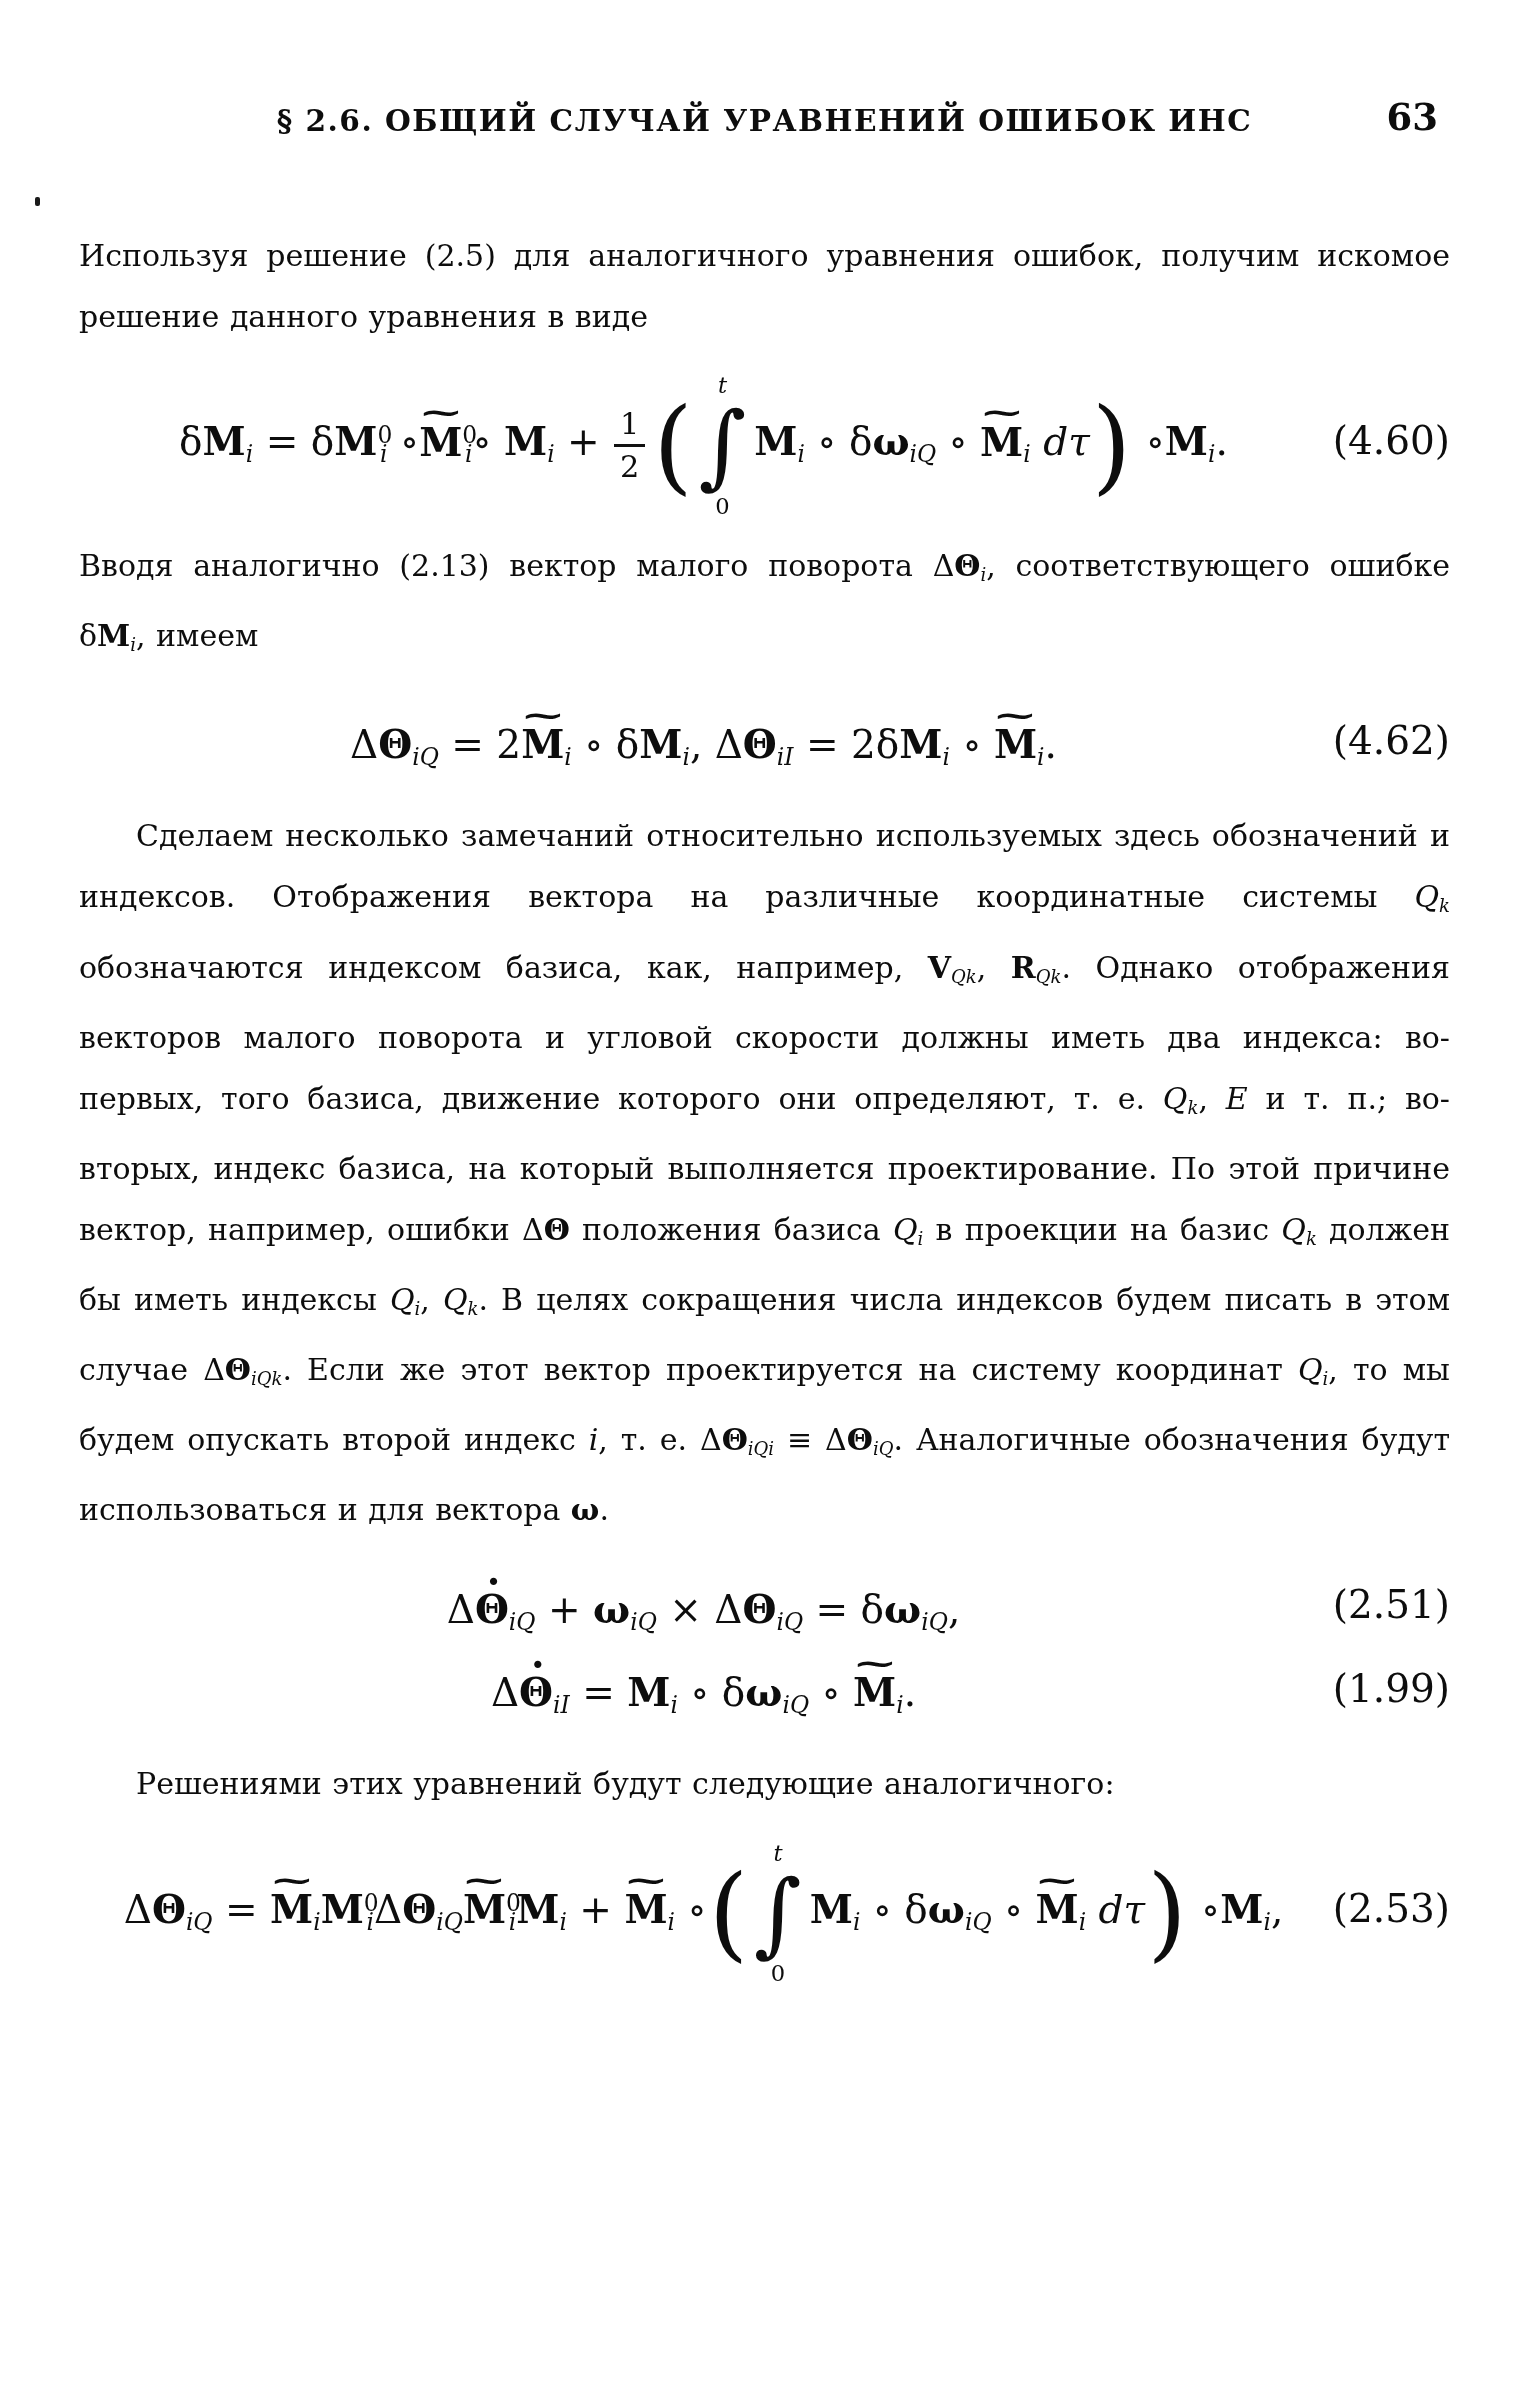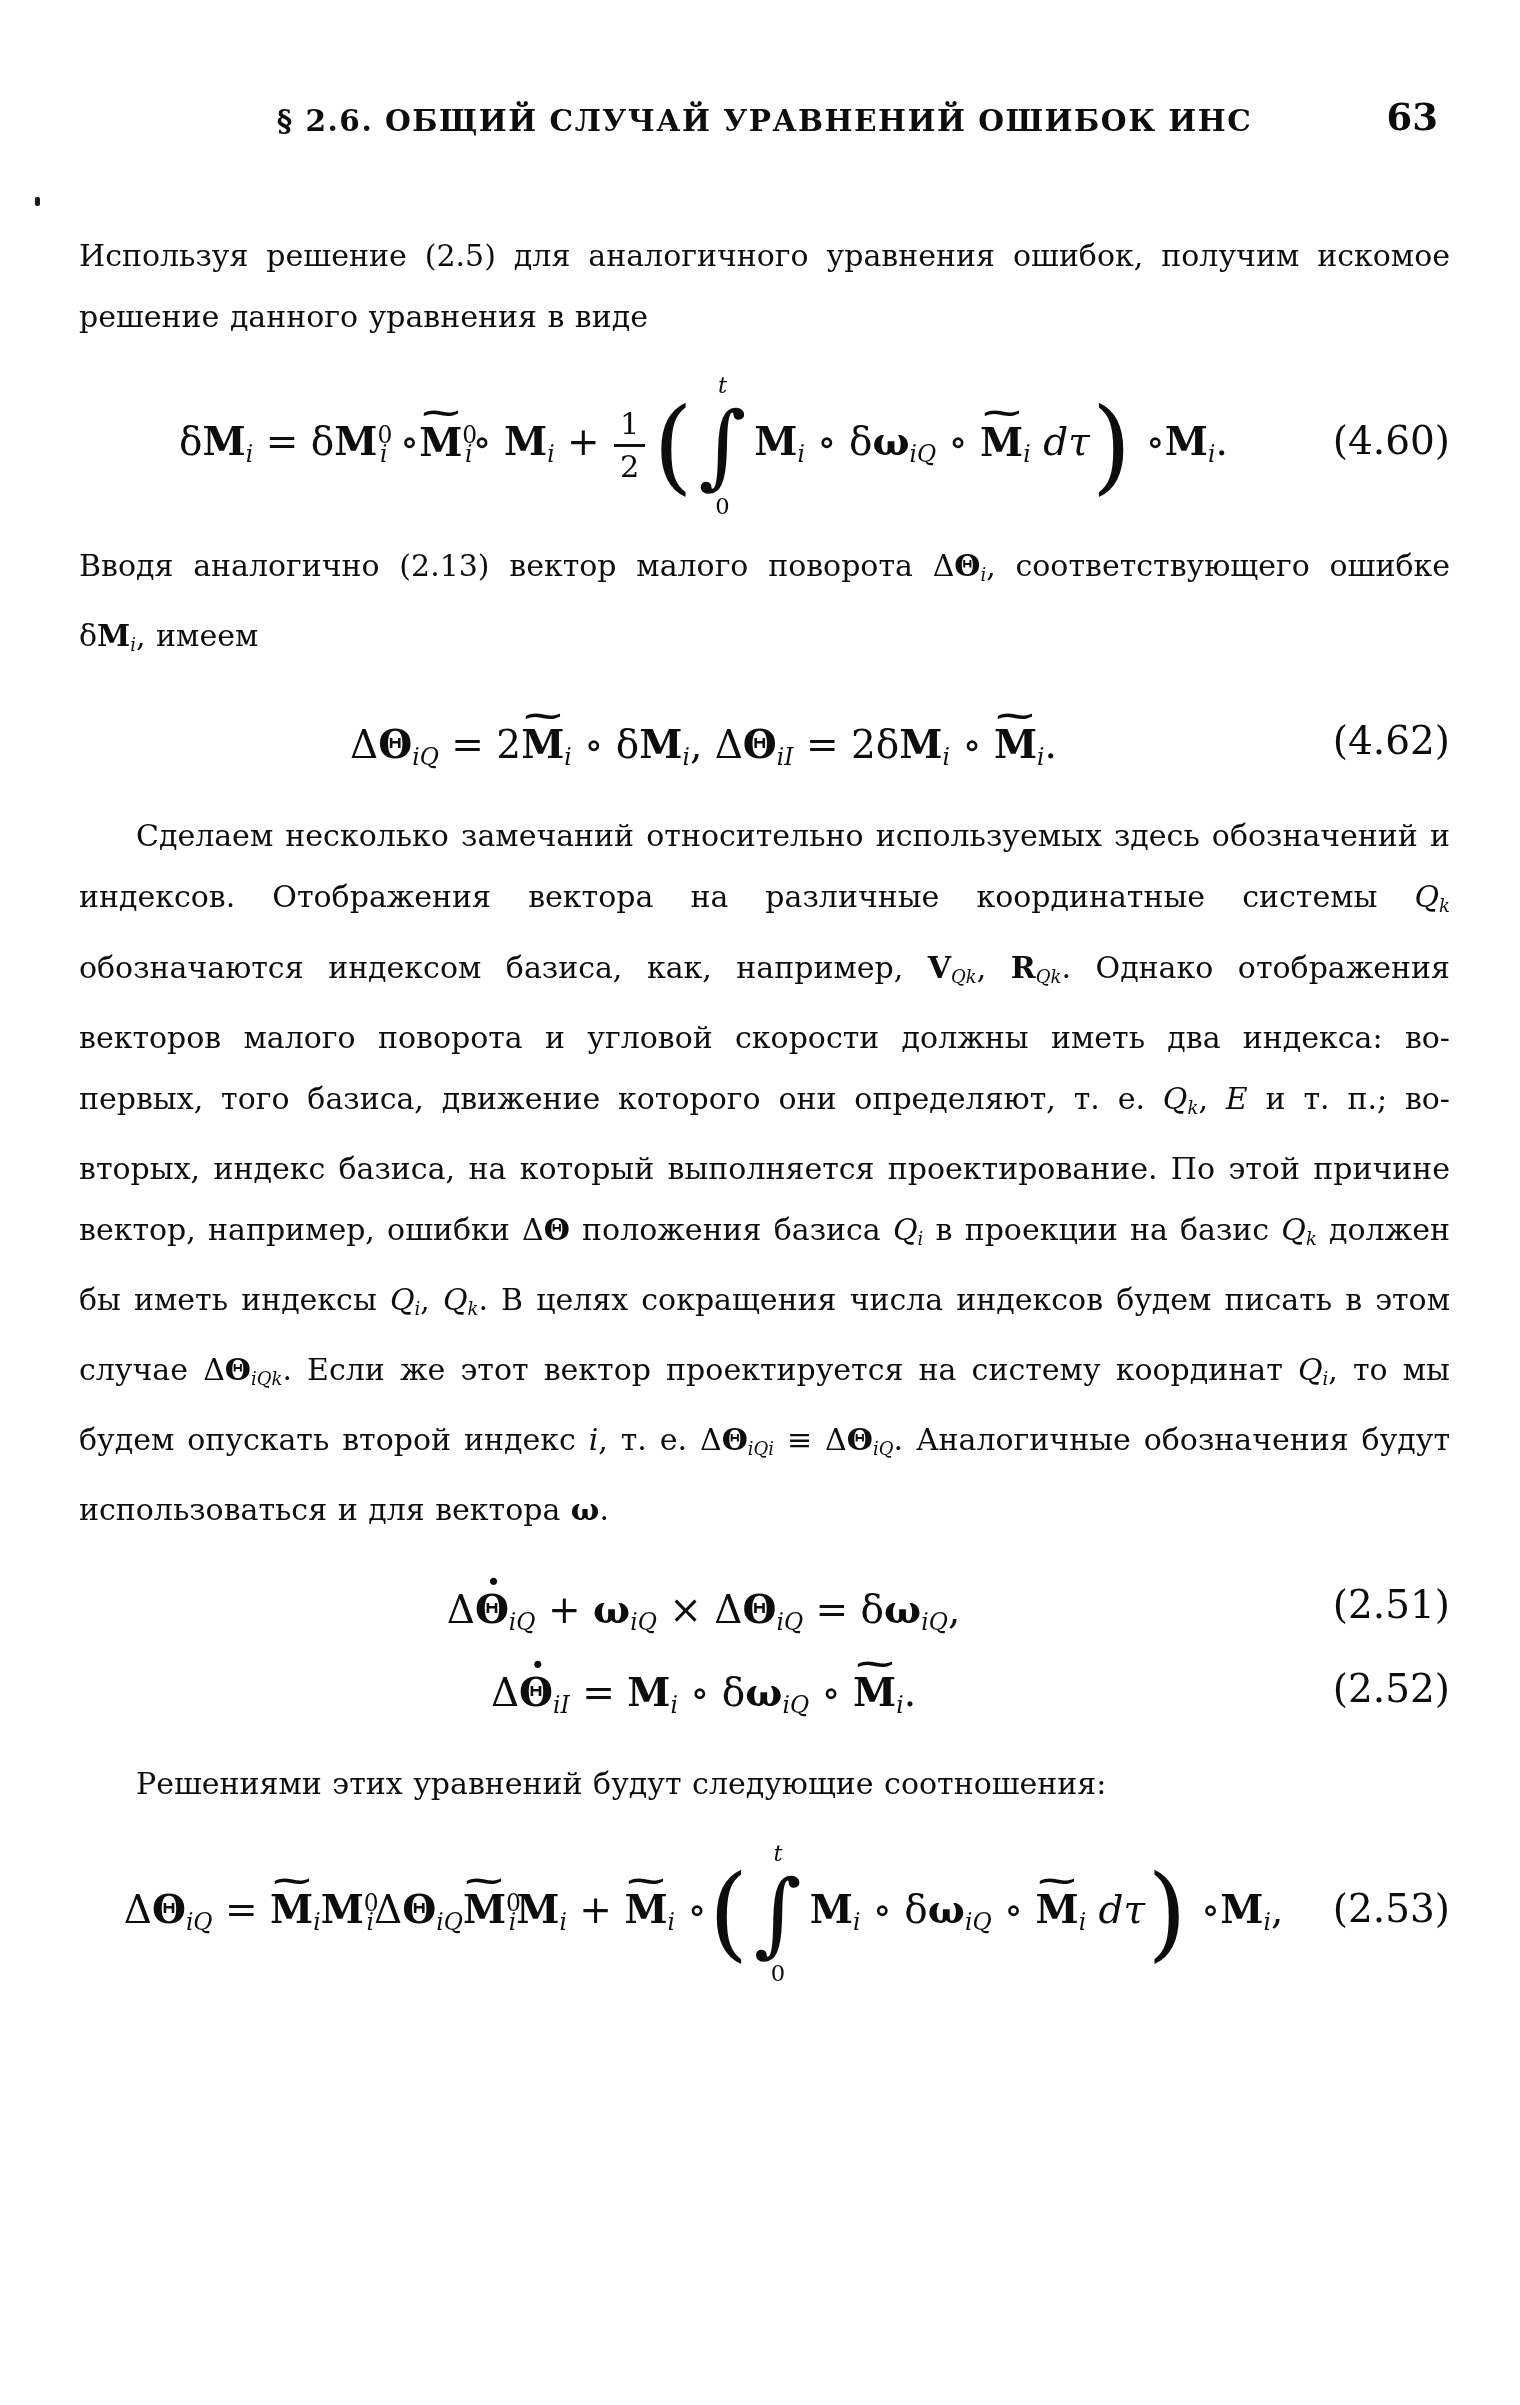--- a/index.html
+++ b/index.html
@@ -142,24 +142,24 @@
     <p class="body indent">Сделаем несколько замечаний относительно используемых здесь обозначений и индексов. Отображения вектора на различные координатные системы <span class="m-i">Q</span><span class="m-sub">k</span> обозначаются индексом базиса, как, например, <span class="m-b">V</span><span class="m-sub">Qk</span>, <span class="m-b">R</span><span class="m-sub">Qk</span>. Однако отображения векторов малого поворота и угловой скорости должны иметь два индекса: во-первых, того базиса, движение которого они определяют, т. е. <span class="m-i">Q</span><span class="m-sub">k</span>, <span class="m-i">E</span> и т. п.; во-вторых, индекс базиса, на который выполняется проектирование. По этой причине вектор, например, ошибки Δ<span class="m-b">Θ</span> положения базиса <span class="m-i">Q</span><span class="m-sub">i</span> в проекции на базис <span class="m-i">Q</span><span class="m-sub">k</span> должен бы иметь индексы <span class="m-i">Q</span><span class="m-sub">i</span>, <span class="m-i">Q</span><span class="m-sub">k</span>. В целях сокращения числа индексов будем писать в этом случае Δ<span class="m-b">Θ</span><span class="m-sub">iQk</span>. Если же этот вектор проектируется на систему координат <span class="m-i">Q</span><span class="m-sub">i</span>, то мы будем опускать второй индекс <span class="m-i">i</span>, т. е. Δ<span class="m-b">Θ</span><span class="m-sub">iQi</span> ≡ Δ<span class="m-b">Θ</span><span class="m-sub">iQ</span>. Аналогичные обозначения будут использоваться и для вектора <span class="m-b">ω</span>.</p>
 
 
     <div class="eq" style="margin-bottom:11.8px;">
       <span class="math">Δ<span class="m-dot"><span class="m-b">Θ</span></span><span class="m-sub">iQ</span> + <span class="m-b">ω</span><span class="m-sub">iQ</span> × Δ<span class="m-b">Θ</span><span class="m-sub">iQ</span> = δ<span class="m-b">ω</span><span class="m-sub">iQ</span>,</span>
       <span class="eqno">(2.51)</span>
     </div>
 
     <div class="eq" style="margin-top:11.8px;">
       <span class="math">Δ<span class="m-dot"><span class="m-b">Θ</span></span><span class="m-sub">iI</span> = <span class="m-b">M</span><span class="m-sub">i</span> ∘ δ<span class="m-b">ω</span><span class="m-sub">iQ</span> ∘ <span class="m-tld"><span class="m-b">M</span></span><span class="m-sub">i</span>.</span>
-      <span class="eqno">(2.52)</span>
+      <span class="eqno">(1.99)</span>
     </div>
 
-    <p class="body indent">Решениями этих уравнений будут следующие соотношения:</p>
+    <p class="body indent">Решениями этих уравнений будут следующие аналогичного:</p>
 
     <div class="eq tall">
       <span class="math">Δ<span class="m-b">Θ</span><span class="m-sub">iQ</span> = <span class="m-tld"><span class="m-b">M</span></span><span class="m-sub">i</span><span class="m-b">M</span><span class="m-sup">0</span><span class="m-sub">i</span>Δ<span class="m-b">Θ</span><span class="m-sub">iQ</span><span class="m-tld"><span class="m-b">M</span></span><span class="m-sup">0</span><span class="m-sub">i</span><span class="m-b">M</span><span class="m-sub">i</span> + <span class="m-tld"><span class="m-b">M</span></span><span class="m-sub">i</span> ∘<span class="m-big">(</span><span class="m-int">
             <span class="hi"><span class="m-i">t</span></span>
             <span class="isign">∫</span>
             <span class="lo">0</span>
           </span><span class="m-b">M</span><span class="m-sub">i</span> ∘ δ<span class="m-b">ω</span><span class="m-sub">iQ</span> ∘ <span class="m-tld"><span class="m-b">M</span></span><span class="m-sub">i</span> <span class="m-i">dτ</span><span class="m-big">)</span> ∘<span class="m-b">M</span><span class="m-sub">i</span>,</span>
       <span class="eqno">(2.53)</span>
     </div>
 

